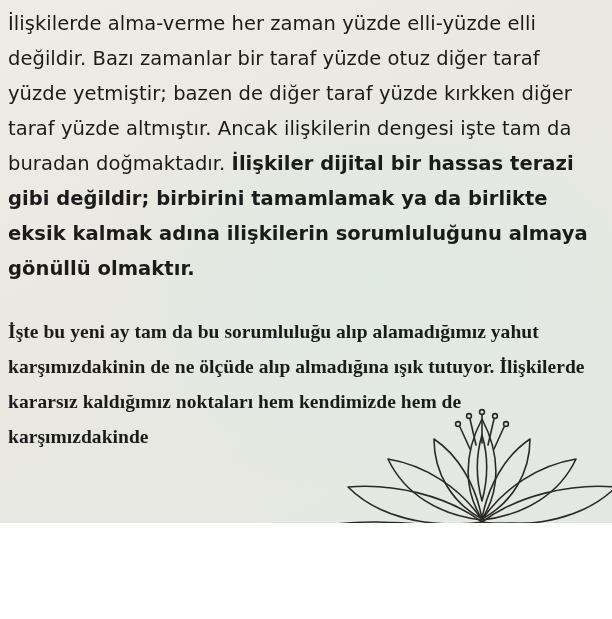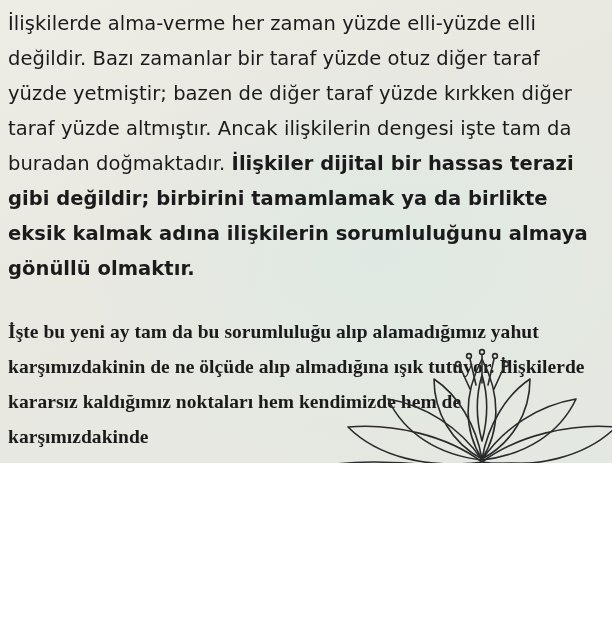--- a/index.html
+++ b/index.html
@@ -8,21 +8,21 @@
   }
   body {
     width: 612px;
     height: 619px;
     overflow: hidden;
     font-family: "DejaVu Sans", sans-serif;
   }
   #page {
     position: relative;
     width: 612px;
-    height: 463px;
+    height: 523px;
     background: #eae9e2;
     background-image:
        radial-gradient(ellipse 420px 300px at 62% 55%, #dfe9e3 0%, rgba(223,233,227,0) 70%),
        linear-gradient(150deg, #edece5 0%, #e9e8e1 40%, #e4e8e2 100%);
     overflow: hidden;
   }
   #lotus {
     position: absolute;
     right: -18px;
     bottom: -10px;

